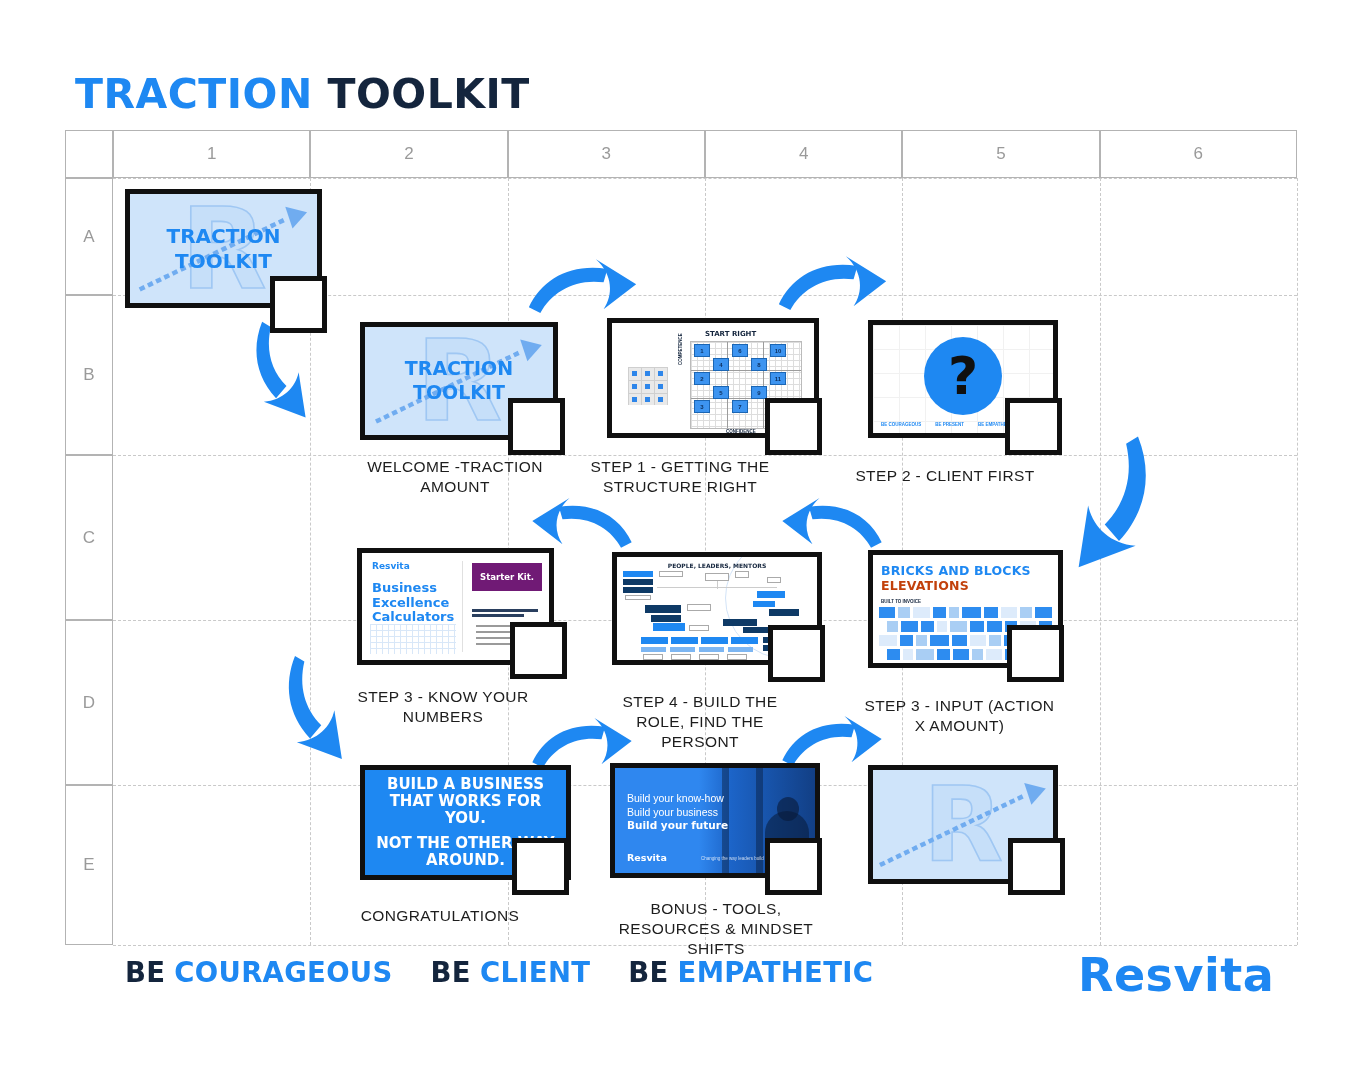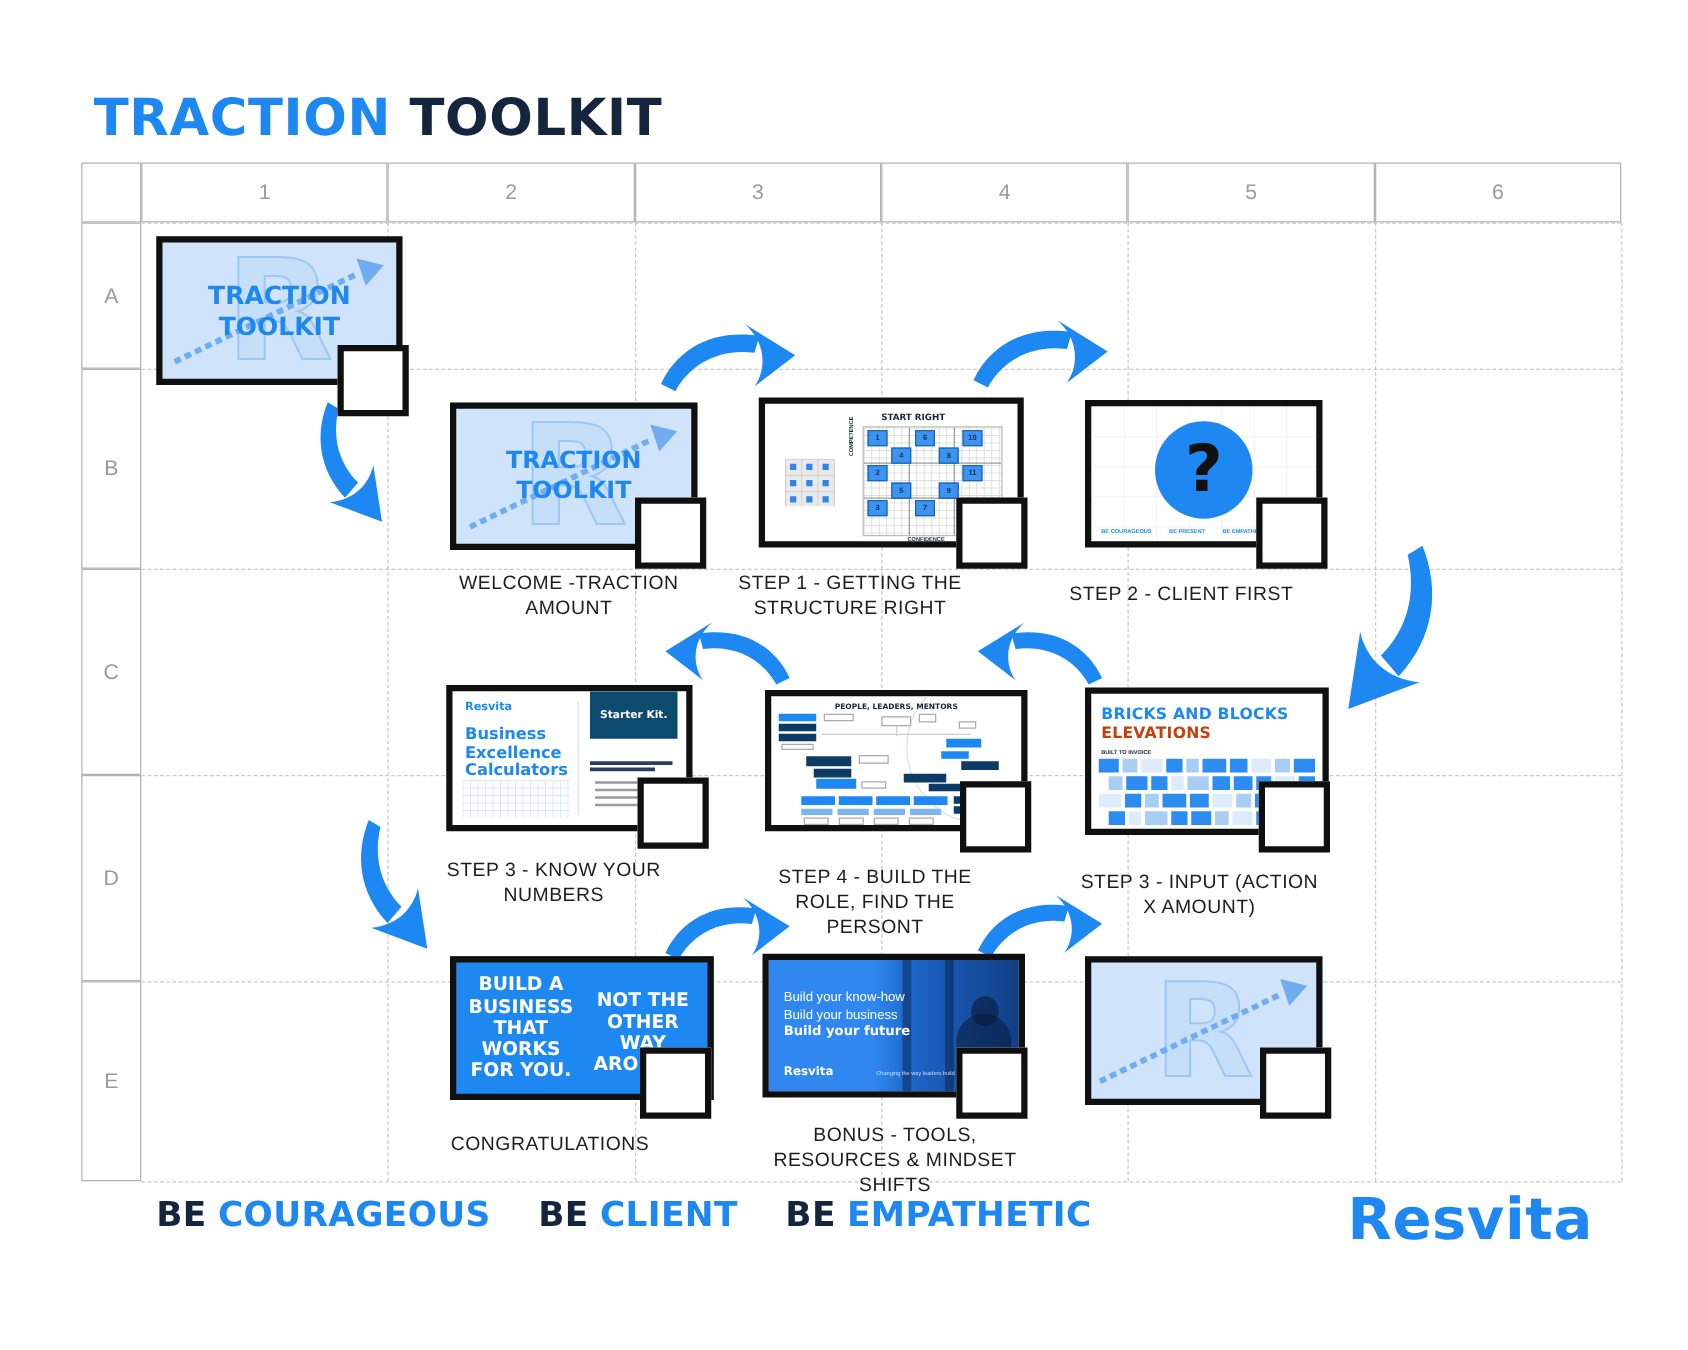--- a/index.html
+++ b/index.html
@@ -56,21 +56,21 @@
   #s2-mini span{font-size:4.5px;font-weight:bold;color:#1E88F2;}
 
   
   #s5-left{position:absolute;left:10px;top:8px;width:84px;}
   #s5-brand{color:#1E88F2;font-size:9px;margin-bottom:10px;}
   #s5-heading{color:#1E88F2;font-size:13px;line-height:1.12;}
   #s5-grid{position:absolute;left:8px;bottom:6px;width:86px;height:30px;
            background-image:linear-gradient(#d8e7f8 1px,transparent 1px),linear-gradient(90deg,#d8e7f8 1px,transparent 1px);
            background-size:6px 6px;}
   #s5-divider{position:absolute;left:100px;top:8px;bottom:8px;border-left:1px solid #e0e0e0;}
-  #s5-kit{position:absolute;left:110px;top:0;width:70px;height:38px;background:#0c4a6e;color:#fff;
+  #s5-kit{position:absolute;left:110px;top:10px;width:70px;height:28px;background:#701a75;color:#fff;
           display:flex;align-items:center;justify-content:center;font-size:8.5px;}
   .s5bar{position:absolute;height:3px;background:#2a3f5f;}
   .s5bullet{position:absolute;height:2px;background:#9a9a9a;}
 
   
   #s4-title{position:absolute;left:0;right:0;top:5px;text-align:center;font-size:6px;color:#14253D;z-index:2;}
   .orgbox{position:absolute;box-sizing:border-box;}
   .org-m{background:#1E88F2;} .org-n{background:#0E3A66;} .org-l{background:#7DB6F2;}
   .org-w{background:#fff;border:1px solid #aaa;}
   #s4-circle{position:absolute;right:-30px;top:-20px;width:120px;height:120px;border-radius:50%;border:1px solid #d3e4f8;}
@@ -81,21 +81,21 @@
   #s3-title .b{color:#1E88F2;} #s3-title .d{color:#c2410c;}
   #s3-sub{position:absolute;left:8px;top:44px;font-size:4.5px;color:#14253D;font-weight:bold;}
   #s3-bricks{position:absolute;left:6px;right:6px;top:52px;}
   .brow{display:flex;gap:3px;margin-bottom:3px;}
   .brick{height:11px;box-sizing:border-box;}
   .bk-m{background:#2D8CF0;} .bk-l{background:#A9CEF4;} .bk-p{background:#DDEBFB;}
   .bk-w{background:#fff;border:1.5px solid #222;}
 
   
   #slide-congrats{background:#1E88F2;}
-  #congrats-txt{width:100%;height:100%;display:flex;align-items:center;justify-content:center;
+  #congrats-txt{width:100%;height:100%;display:flex;flex-direction:column;align-items:center;justify-content:center;
                 color:#fff;text-align:center;font-size:15px;line-height:1.15;padding:0 3px;box-sizing:border-box;}
   #congrats-txt .p2{margin-top:7px;}
 
   
   #slide-bonus{background:linear-gradient(90deg,#2F87EF 0%,#2F87EF 42%,#1C64C8 58%,#123F85 100%);}
   .bonus-bar{position:absolute;top:0;bottom:0;width:7px;background:rgba(8,28,60,.45);}
   #bonus-person{position:absolute;right:6px;bottom:0;width:44px;height:62px;border-radius:22px 22px 0 0;background:rgba(8,25,55,.55);}
   #bonus-head{position:absolute;right:16px;bottom:52px;width:22px;height:24px;border-radius:50%;background:rgba(8,25,55,.6);}
   #bonus-txt{position:absolute;left:12px;top:24px;color:#fff;font-size:10.5px;line-height:1.3;z-index:2;}
   #bonus-brand{position:absolute;left:12px;bottom:10px;color:#fff;font-size:9.5px;z-index:2;}

